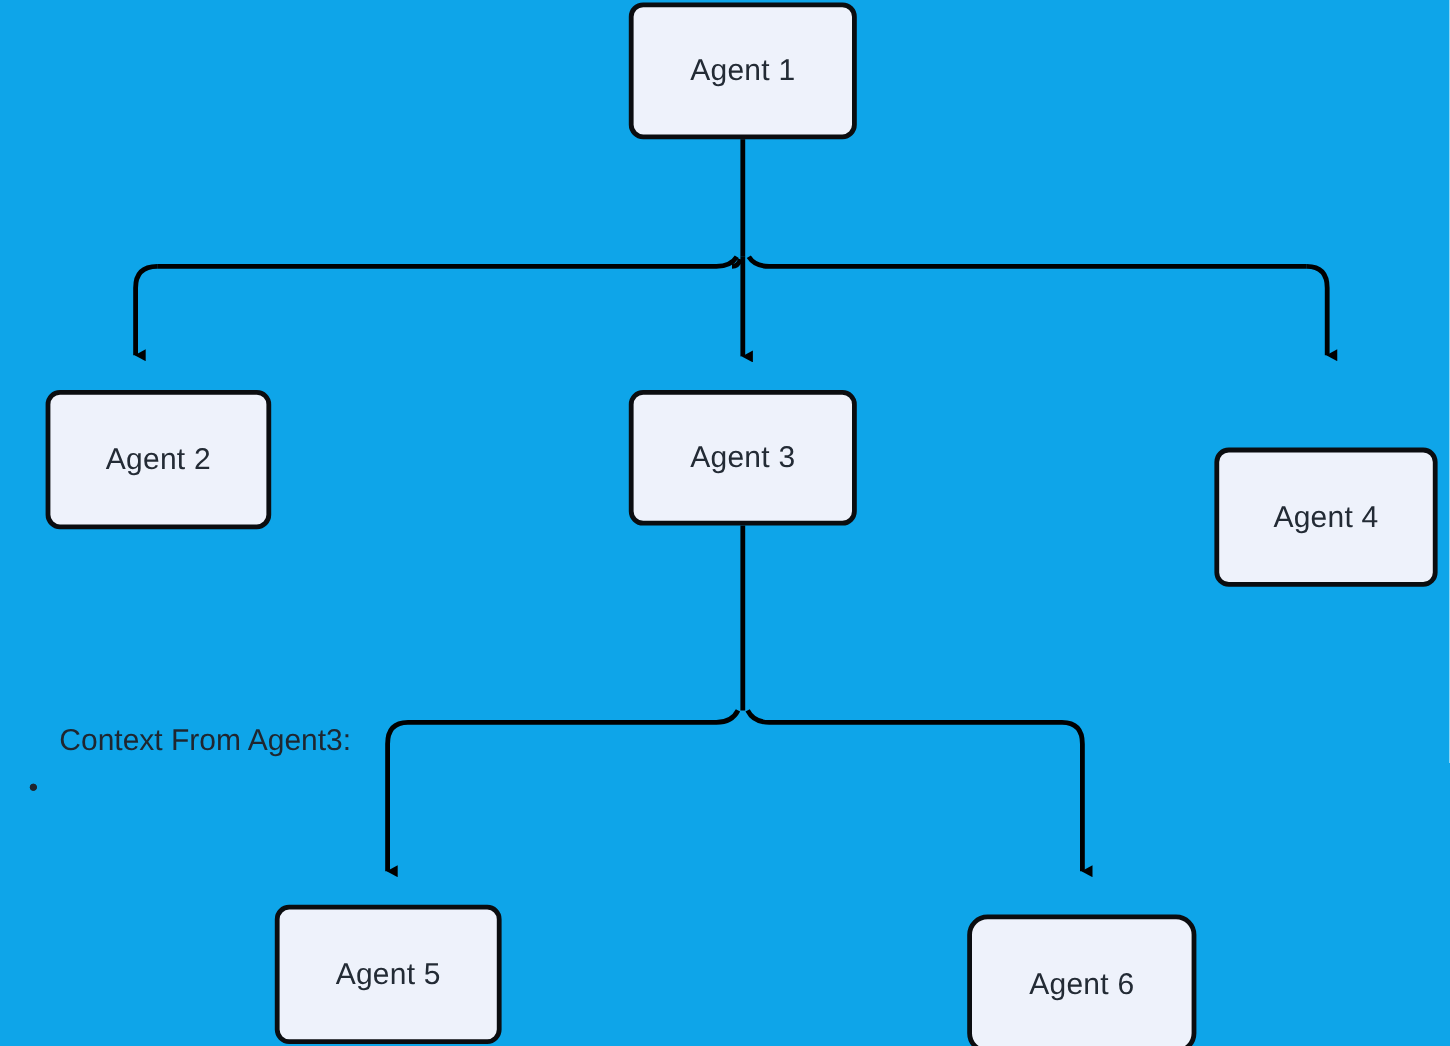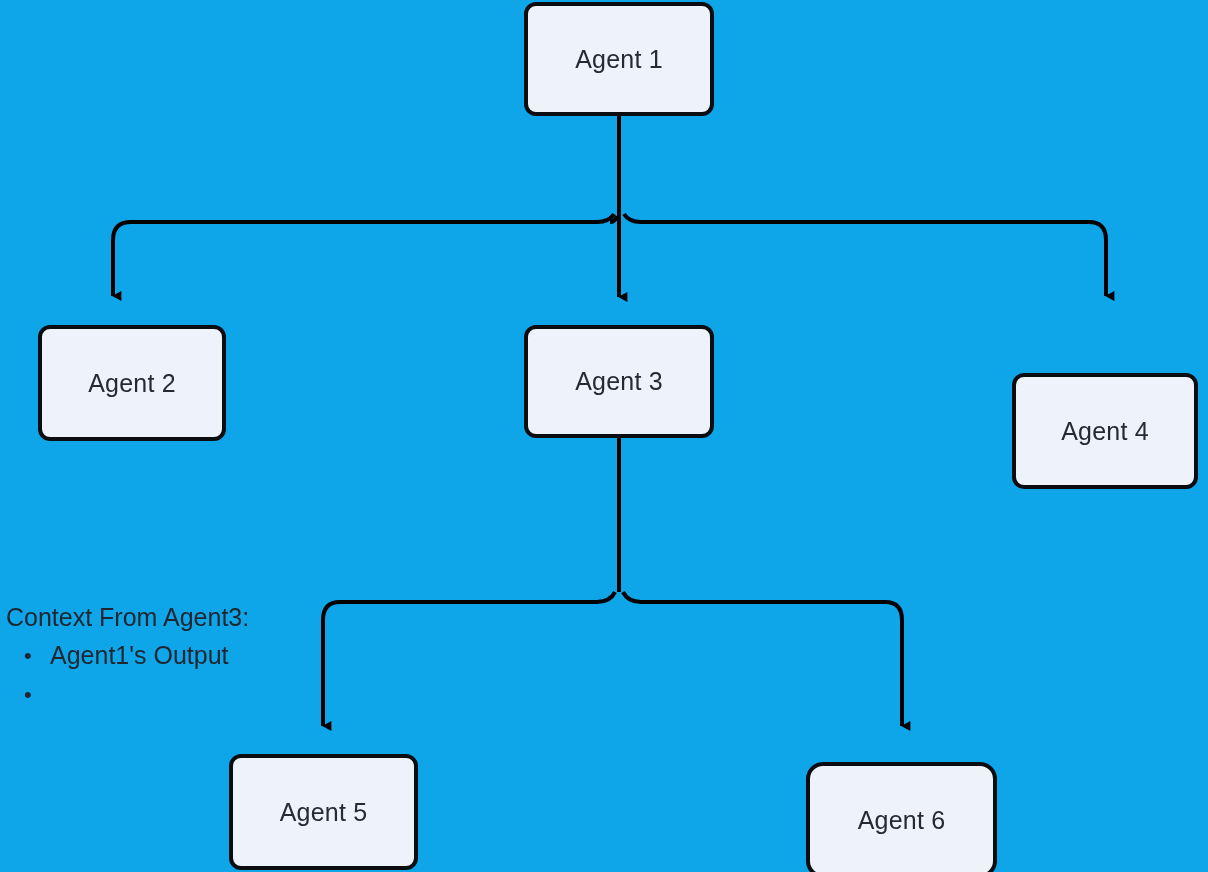--- a/index.html
+++ b/index.html
@@ -43,20 +43,21 @@
     position: absolute;
     left: 6px;
     top: 598px;
     width: 330px;
   }
   .context-title {
     font-size: 25px;
     color: #1f262f;
     line-height: 38px;
     white-space: nowrap;
+    text-align: center;
   }
   .context-list {
     margin: 0;
     padding: 0;
     list-style: none;
   }
   .context-item {
     position: relative;
     font-size: 25px;
     color: #1f262f;
@@ -126,21 +127,20 @@
 
   <div class="node-box" style="left:806px; top:762px; width:191px; height:116px;border-radius:17px;">
     <span class="node-label">Agent 6</span>
   </div>
 
   <div class="context-block">
     <div class="context-title">Context From Agent3:</div>
     <ul class="context-list">
       <li class="context-item">
         <span class="bullet">•</span>
-        <span>Agent1's Output</span>
       </li>
       <li class="context-item">
         <span class="bullet">•</span>
       </li>
     </ul>
   </div>
 
 </div>
 
 </body></html>

